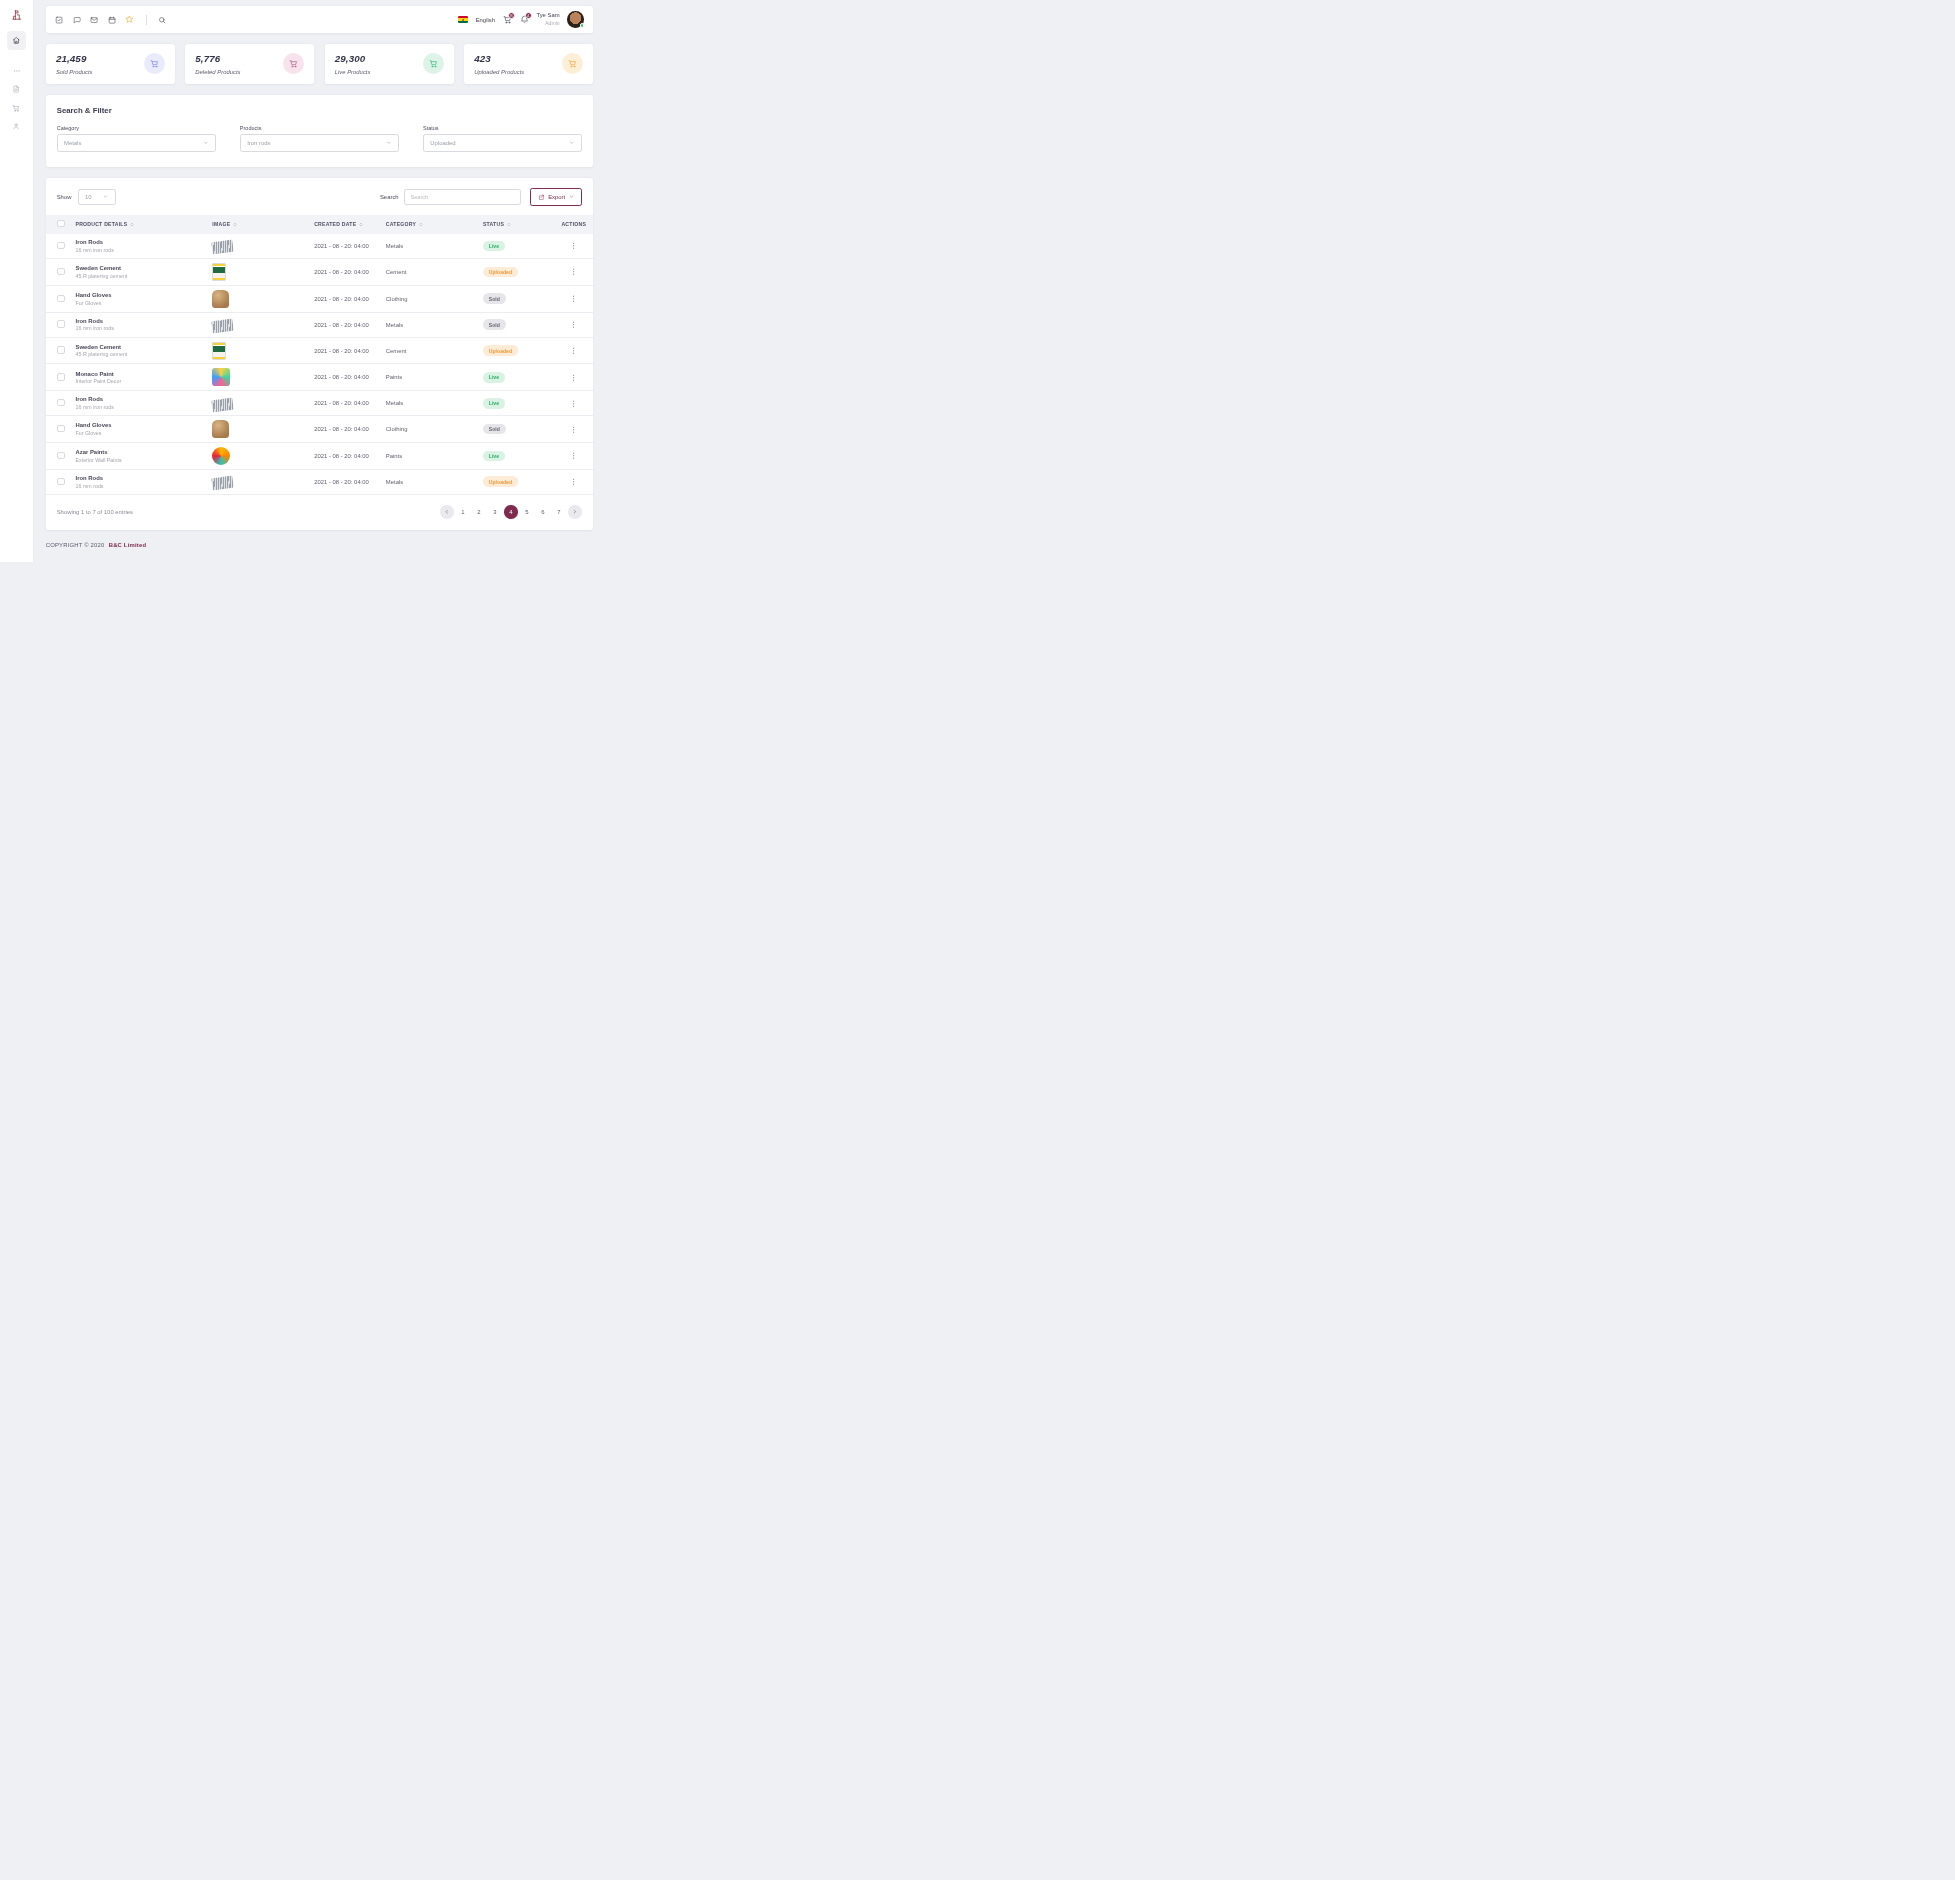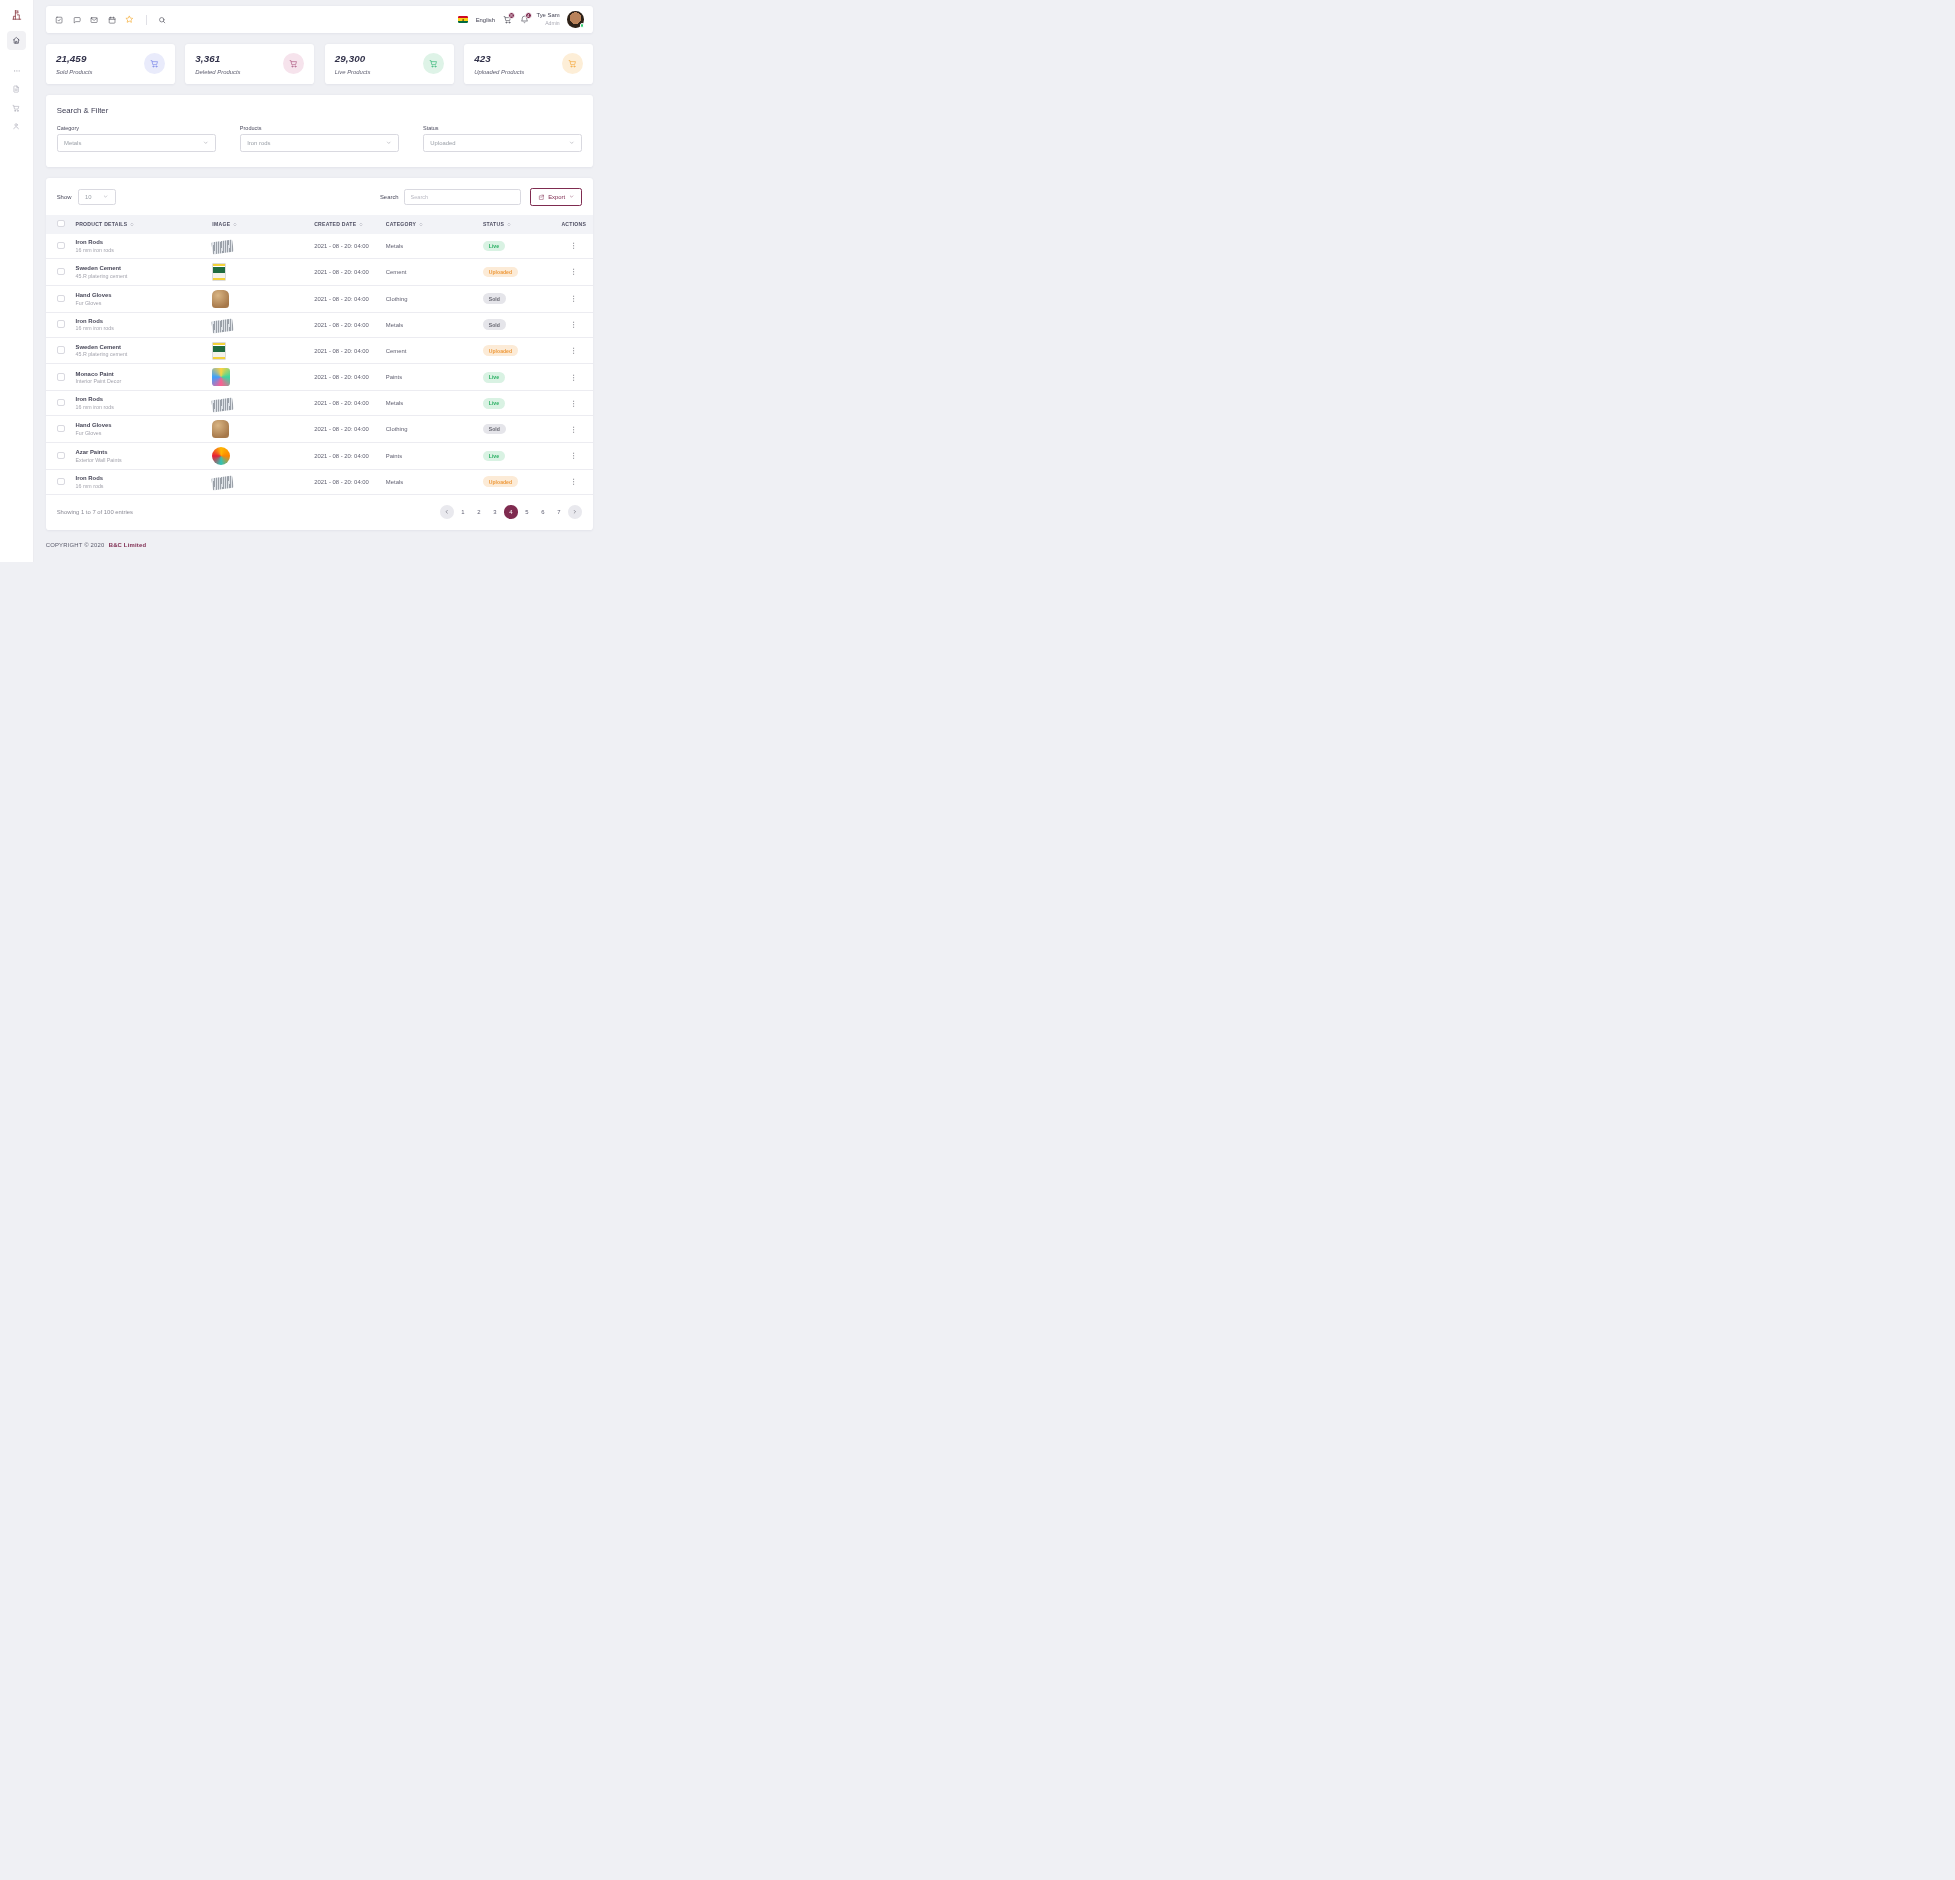--- a/index.html
+++ b/index.html
@@ -41,21 +41,21 @@
   .stat-value { font-size:9.8px; font-weight:bold; color:#32324a; letter-spacing:0.1px; }
   .stat-label { font-size:5.9px; color:#5c5c6e; margin-top:4.7px; }
   .stat-icon { width:21px; height:21px; border-radius:50%; display:flex; align-items:center; justify-content:center; }
   .si-0 { background:#e9ebfb; color:#7b86e8; }
   .si-1 { background:#f6e3ec; color:#b05c85; }
   .si-2 { background:#def3e7; color:#35b877; }
   .si-3 { background:#fdeed7; color:#f5a93b; }
 
   
   .filter-card { margin-top:11px; padding:10.2px 11px 15px; }
-  .filter-title { font-size:7.8px; color:#3c3c52; font-weight:normal; }
+  .filter-title { font-size:7.8px; color:#3c3c52; font-weight:bold; }
   .filter-grid { display:grid; grid-template-columns:repeat(3,1fr); gap:24px; margin-top:10.2px; }
   .field-label { font-size:5.5px; color:#4b4b5e; margin-bottom:3.5px; }
   .select { height:17.6px; border:0.4px solid #d9d9e0; border-radius:2.3px; display:flex; align-items:center; justify-content:space-between; padding:0 6.3px; color:#9ba0a8; font-size:5.9px; cursor:pointer; background:#fff; }
   .select .chev { color:#8a8a96; }
 
   
   .table-card { margin-top:11px; padding-top:10.2px; }
   .controls { display:flex; align-items:center; padding:0 11px; }
   .show-label, .search-label { font-size:5.9px; color:#4a4a5c; }
   .show-select { width:38px; height:16.4px; margin-left:6.3px; }
@@ -238,21 +238,21 @@
         <div class="stat-icon si-0">
           <svg width="9" height="9" viewBox="0 0 24 24" fill="none" stroke="currentColor" stroke-width="1.8" stroke-linecap="round" stroke-linejoin="round">
               <circle cx="9" cy="20" r="1.5"></circle>
               <circle cx="17" cy="20" r="1.5"></circle>
               <path d="M3 4h2l2.4 11h10.2l2.4-8H6"></path>
             </svg>
         </div>
       </div>
       <div class="card stat-card">
         <div>
-          <div class="stat-value">3,361</div>
+          <div class="stat-value">5,776</div>
           <div class="stat-label">Deleted Products</div>
         </div>
         <div class="stat-icon si-1">
           <svg width="9" height="9" viewBox="0 0 24 24" fill="none" stroke="currentColor" stroke-width="1.8" stroke-linecap="round" stroke-linejoin="round">
               <circle cx="9" cy="20" r="1.5"></circle>
               <circle cx="17" cy="20" r="1.5"></circle>
               <path d="M3 4h2l2.4 11h10.2l2.4-8H6"></path>
             </svg>
         </div>
       </div>

